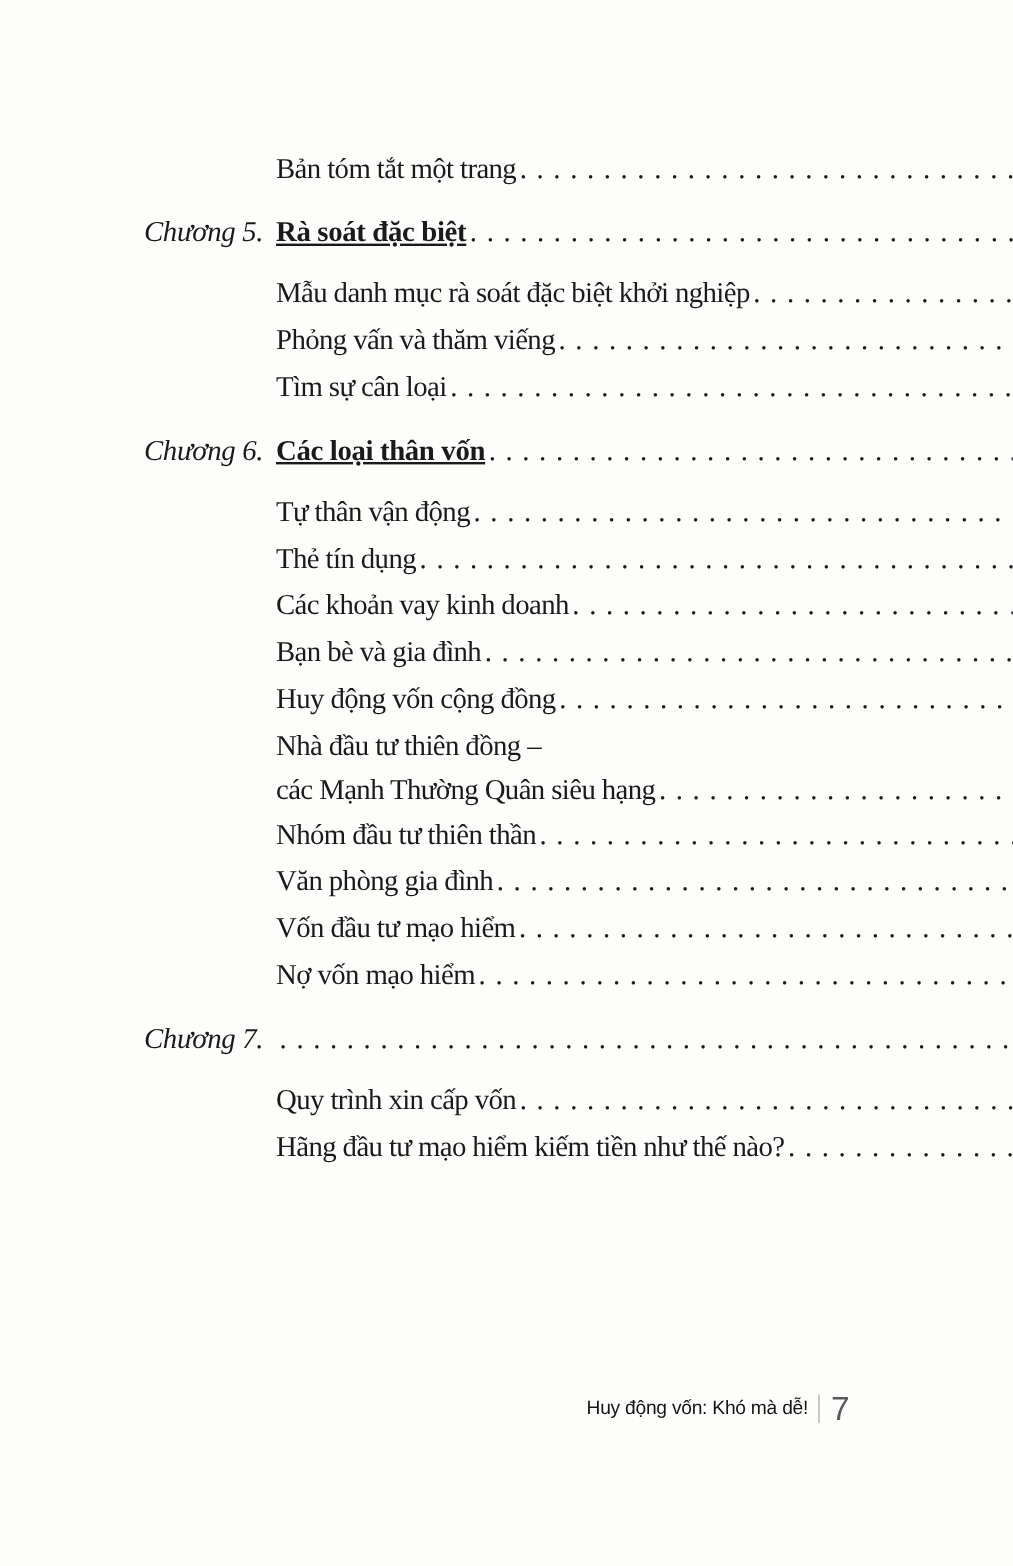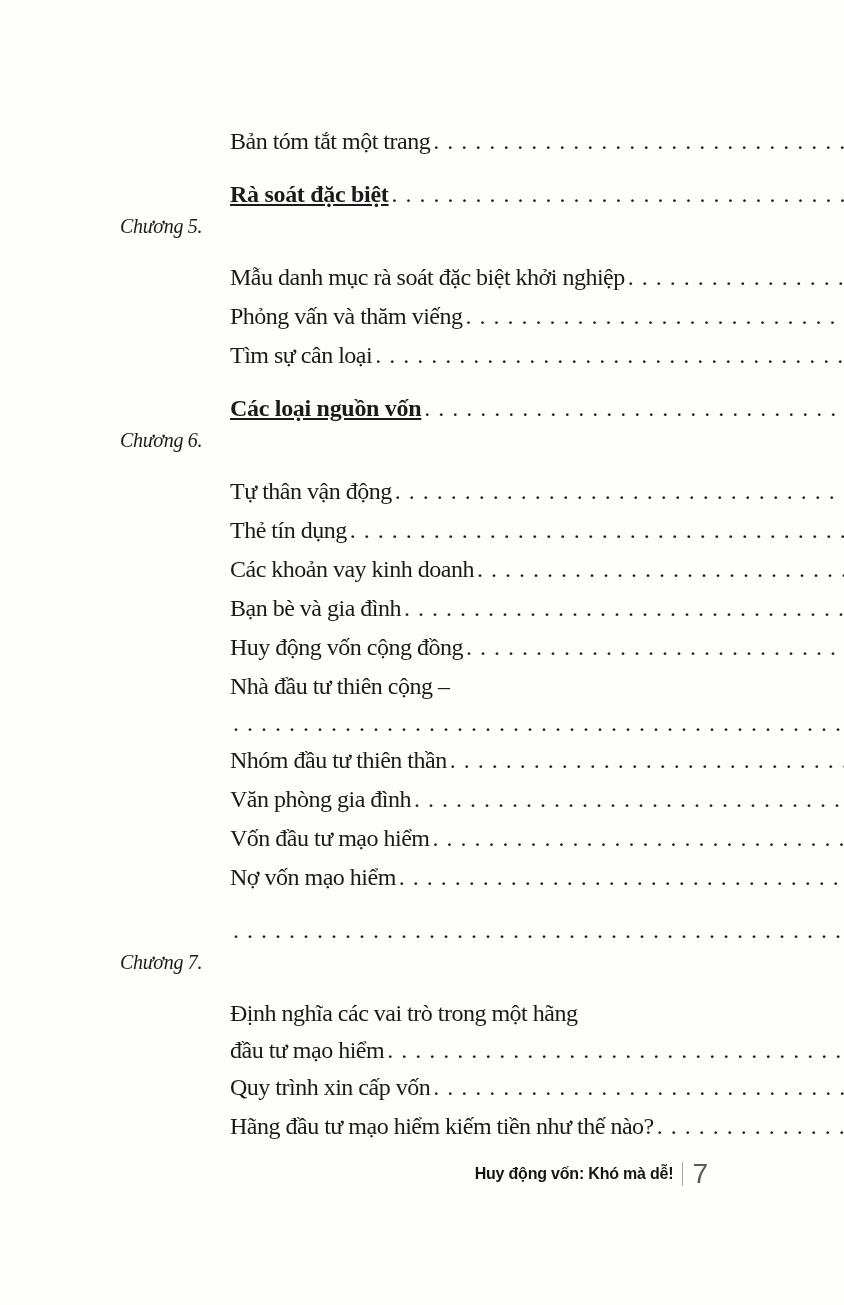--- a/index.html
+++ b/index.html
@@ -23,25 +23,24 @@
   }
   .row {
     display: grid;
     grid-template-columns: 110px 1fr;
   }
   .row.chapter {
     margin: 14px 0 12px 0;
   }
   .label {
     font-style: italic;
-    font-size: 20px;
+    font-size: 24px;
     letter-spacing: -0.3px;
     line-height: 39px;
     white-space: nowrap;
-    margin-top: 32px;
   }
   .line {
     display: flex;
     align-items: baseline;
     font-size: 24px;
     letter-spacing: -0.5px;
     line-height: 39px;
   }
   .line.cont {
     line-height: 35px;
@@ -70,21 +69,21 @@
     position: absolute;
     top: 1157px;
     right: 136px;
     display: flex;
     align-items: center;
     gap: 9px;
     height: 34px;
   }
   .footer-title {
     font-family: "Liberation Sans", "DejaVu Sans", sans-serif;
-    font-weight: bold;
+    font-weight: normal;
     font-size: 16px;
     letter-spacing: -0.2px;
     color: #141414;
     white-space: nowrap;
   }
   .footer-sep {
     width: 1px;
     height: 24px;
     background: #a8a8a8;
   }
@@ -144,21 +143,21 @@
           <div class="line">
             <span class="txt">Tìm sự cân loại</span>
             <span class="dots"></span>
           </div>
         </div>
       </div>
       <div class="row chapter">
         <div class="label">Chương 6.</div>
         <div>
           <div class="line">
-            <span class="txt">Các loại nguồn vốn</span>
+            <span class="txt">Các loại thân vốn</span>
             <span class="dots"></span>
           </div>
         </div>
       </div>
       <div class="row">
         <div class="label"></div>
         <div>
           <div class="line">
             <span class="txt">Tự thân vận động</span>
             <span class="dots"></span>
@@ -198,23 +197,24 @@
           <div class="line">
             <span class="txt">Huy động vốn cộng đồng</span>
             <span class="dots"></span>
           </div>
         </div>
       </div>
       <div class="row">
         <div class="label"></div>
         <div>
           <div class="line">
-            <span class="txt">Nhà đầu tư thiên cộng –</span>
+            <span class="txt">Nhà đầu tư thiên đồng –</span>
           </div>
           <div class="line cont">
+            <span class="txt">các Mạnh Thường Quân siêu hạng</span>
             <span class="dots"></span>
           </div>
         </div>
       </div>
       <div class="row">
         <div class="label"></div>
         <div>
           <div class="line">
             <span class="txt">Nhóm đầu tư thiên thần</span>
             <span class="dots"></span>
@@ -245,32 +245,20 @@
           <div class="line">
             <span class="txt">Nợ vốn mạo hiểm</span>
             <span class="dots"></span>
           </div>
         </div>
       </div>
       <div class="row chapter">
         <div class="label">Chương 7.</div>
         <div>
           <div class="line">
-            <span class="dots"></span>
-          </div>
-        </div>
-      </div>
-      <div class="row">
-        <div class="label"></div>
-        <div>
-          <div class="line">
-            <span class="txt">Định nghĩa các vai trò trong một hãng</span>
-          </div>
-          <div class="line cont">
-            <span class="txt">đầu tư mạo hiểm</span>
             <span class="dots"></span>
           </div>
         </div>
       </div>
       <div class="row">
         <div class="label"></div>
         <div>
           <div class="line">
             <span class="txt">Quy trình xin cấp vốn</span>
             <span class="dots"></span>

